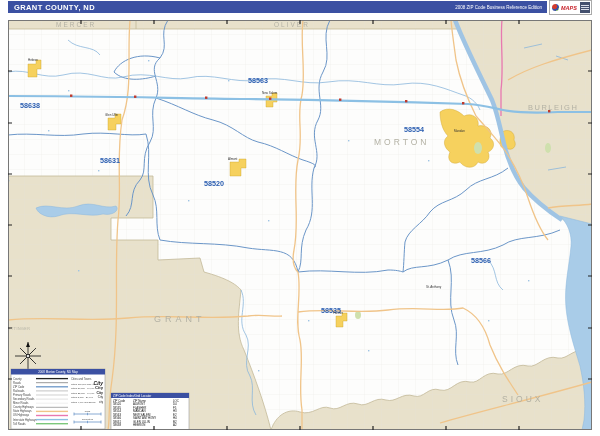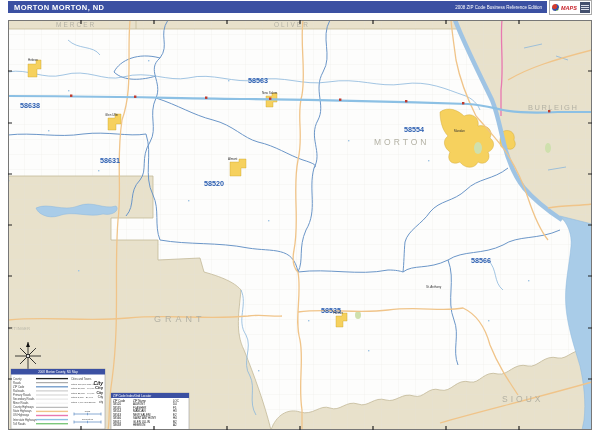--- a/index.html
+++ b/index.html
@@ -18,21 +18,21 @@
         display:flex;flex-direction:column;justify-content:center;gap:1px;}
   .logo .mini i{display:block;height:1px;background:#d8dce8;margin:0 1px;}
   svg text{font-family:"Liberation Sans",sans-serif;}
 </style>
 </head>
 <body>
 
 <div class="page">
 
   <div class="topbar">
-    <span class="title">MORTON MORTON, ND</span>
+    <span class="title">GRANT COUNTY, ND</span>
     <span class="edition">2008 ZIP Code Business Reference Edition</span>
   </div>
   <div class="logo">
     <span class="globe"></span>
     <span class="word">MAPS</span>
     <span class="mini">
         <i></i>
         <i></i>
         <i></i>
       </span>

